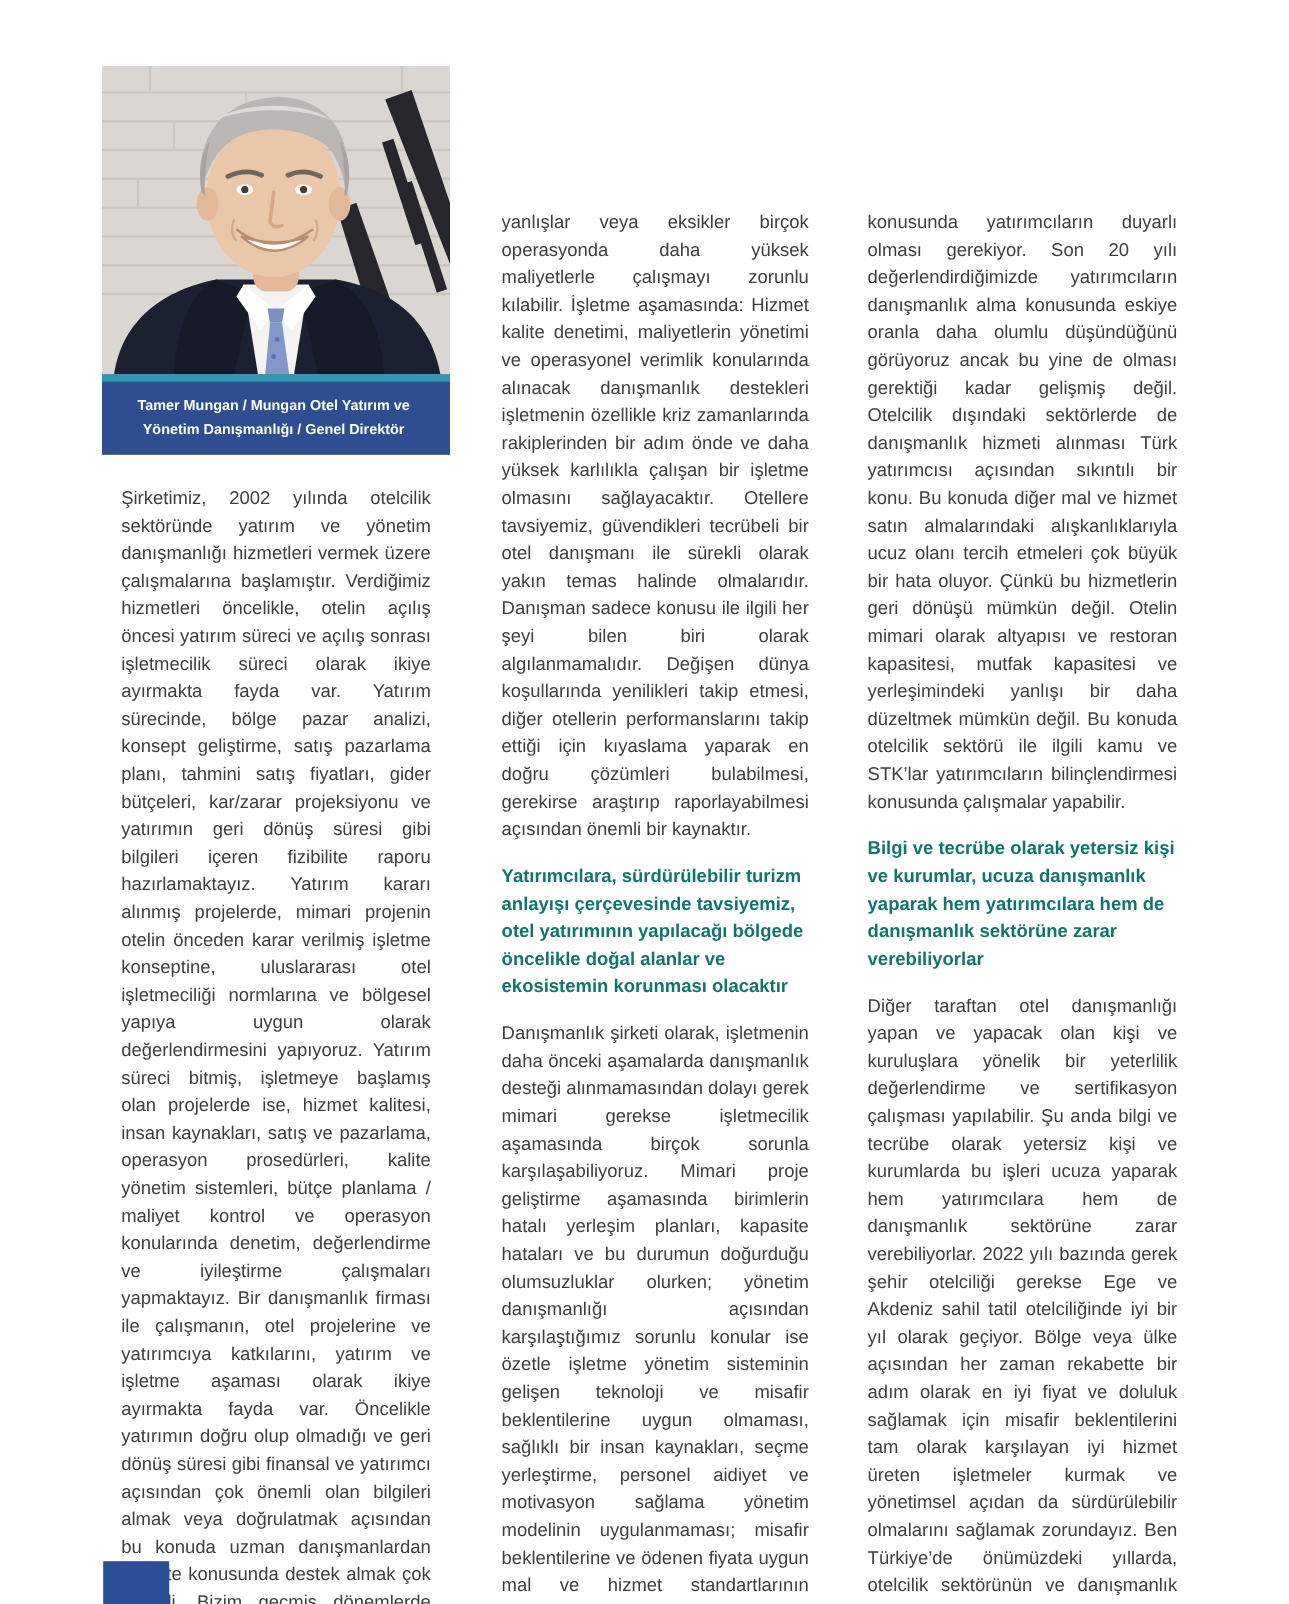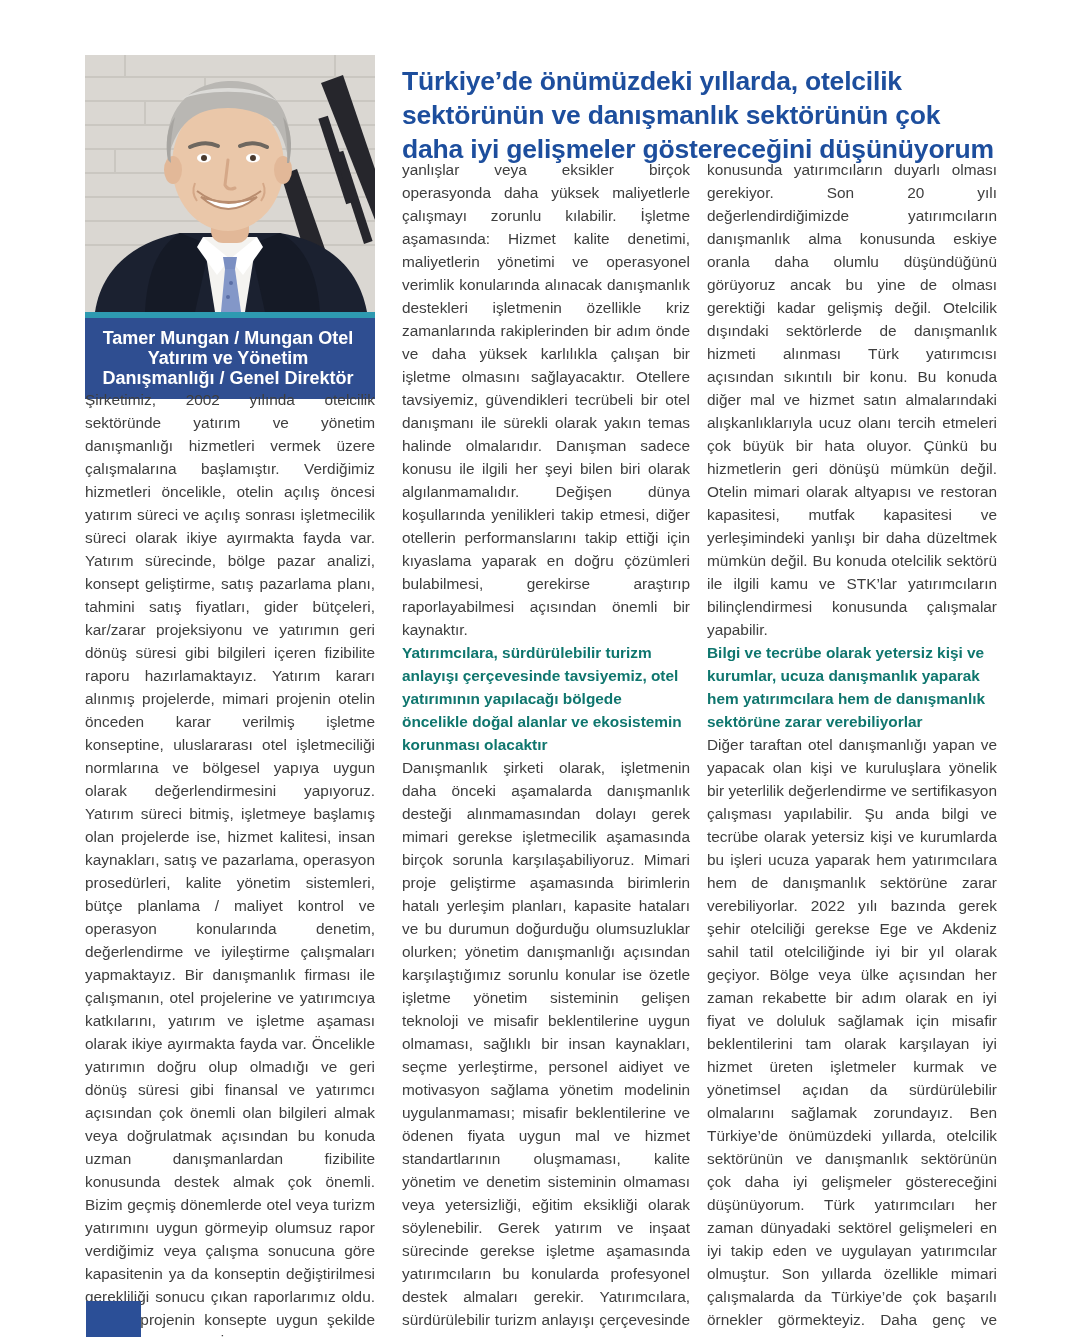--- a/index.html
+++ b/index.html
@@ -14,38 +14,38 @@
   .photo{
     position:absolute;left:85px;top:55px;width:290px;height:257px;
     overflow:hidden;background:#d9d6d1;
   }
   .photo svg{display:block;width:100%;height:100%;}
 
   
   .caption{
     position:absolute;left:85px;top:312px;width:290px;box-sizing:border-box;
     background:#2f4e91;border-top:6px solid #2e9ab1;
-    color:#ffffff;font-weight:bold;font-size:18px;line-height:20px;
+    color:#ffffff;font-weight:bold;font-size:12px;line-height:20px;
     text-align:center;padding:10px 14px 11px 10px;
   }
 
   
   .headline{
     position:absolute;left:402px;top:46px;width:600px;
     color:#1d4e9d;font-weight:bold;font-size:26.5px;line-height:34px;
     letter-spacing:-0.2px;
   }
 
   
   .col{
     position:absolute;width:290px;
     color:#3e3e3e;font-size:15.4px;line-height:23px;
     text-align:justify;text-justify:inter-word;
   }
-  .col p{margin:0;}
+  .col p{margin:16px;}
   #col-left{left:85px;top:388px;}
   #col-mid{left:402px;top:158px;width:288px;}
   #col-right{left:707px;top:158px;}
 
   .subhead{
     color:#0f766e;font-weight:bold;text-align:left;
     margin:21px 0 2px 0;line-height:23px;
   }
 
   
@@ -127,21 +127,20 @@
       <path d="M116 142 Q143 166 172 142 Q145 152 116 142 Z" fill="#ffffff" stroke="#b98d6f" stroke-width="2"></path>
       <path d="M112 136 Q143 160 176 136" stroke="#b98d6f" stroke-width="2" fill="none"></path>
 
       <path d="M110 128 Q106 138 112 146" stroke="#d5a888" stroke-width="2" fill="none"></path>
       <path d="M178 128 Q182 138 176 146" stroke="#d5a888" stroke-width="2" fill="none"></path>
     </svg>
   </div>
 
   <div class="caption">Tamer Mungan / Mungan Otel Yatırım ve Yönetim Danışmanlığı / Genel Direktör</div>
 
-  <h1 class="headline">Türkiye’de önümüzdeki yıllarda, otelcilik sektörünün ve danışmanlık sektörünün çok daha iyi gelişmeler göstereceğini düşünüyorum</h1>
 
   <div class="col" id="col-left">
     <p>Şirketimiz, 2002 yılında otelcilik sektöründe yatırım ve yönetim danışmanlığı hizmetleri vermek üzere çalışmalarına başlamıştır. Verdiğimiz hizmetleri öncelikle, otelin açılış öncesi yatırım süreci ve açılış sonrası işletmecilik süreci olarak ikiye ayırmakta fayda var. Yatırım sürecinde, bölge pazar analizi, konsept geliştirme, satış pazarlama planı, tahmini satış fiyatları, gider bütçeleri, kar/zarar projeksiyonu ve yatırımın geri dönüş süresi gibi bilgileri içeren fizibilite raporu hazırlamaktayız. Yatırım kararı alınmış projelerde, mimari projenin otelin önceden karar verilmiş işletme konseptine, uluslararası otel işletmeciliği normlarına ve bölgesel yapıya uygun olarak değerlendirmesini yapıyoruz. Yatırım süreci bitmiş, işletmeye başlamış olan projelerde ise, hizmet kalitesi, insan kaynakları, satış ve pazarlama, operasyon prosedürleri, kalite yönetim sistemleri, bütçe planlama / maliyet kontrol ve operasyon konularında denetim, değerlendirme ve iyileştirme çalışmaları yapmaktayız. Bir danışmanlık firması ile çalışmanın, otel projelerine ve yatırımcıya katkılarını, yatırım ve işletme aşaması olarak ikiye ayırmakta fayda var. Öncelikle yatırımın doğru olup olmadığı ve geri dönüş süresi gibi finansal ve yatırımcı açısından çok önemli olan bilgileri almak veya doğrulatmak açısından bu konuda uzman danışmanlardan fizibilite konusunda destek almak çok önemli. Bizim geçmiş dönemlerde otel veya turizm yatırımını uygun görmeyip olumsuz rapor verdiğimiz veya çalışma sonucuna göre kapasitenin ya da konseptin değiştirilmesi gerekliliği sonucu çıkan raporlarımız oldu. Mimari projenin konsepte uygun şekilde geliştirilmemesi; İşletmelerde misafir memnuniyetsizliği, maliyetlerin yükselmesi, pazarlama sorunları, işletmenin istenilen fiyata satılamaması gibi çözülmesi çok zor veya maliyetli olabilecek finansal sonuçlar doğurabilir. Ayrıca yine mimari projedeki</p>
   </div>
 
   <div class="col" id="col-mid">
     <p>yanlışlar veya eksikler birçok operasyonda daha yüksek maliyetlerle çalışmayı zorunlu kılabilir. İşletme aşamasında: Hizmet kalite denetimi, maliyetlerin yönetimi ve operasyonel verimlik konularında alınacak danışmanlık destekleri işletmenin özellikle kriz zamanlarında rakiplerinden bir adım önde ve daha yüksek karlılıkla çalışan bir işletme olmasını sağlayacaktır. Otellere tavsiyemiz, güvendikleri tecrübeli bir otel danışmanı ile sürekli olarak yakın temas halinde olmalarıdır. Danışman sadece konusu ile ilgili her şeyi bilen biri olarak algılanmamalıdır. Değişen dünya koşullarında yenilikleri takip etmesi, diğer otellerin performanslarını takip ettiği için kıyaslama yaparak en doğru çözümleri bulabilmesi, gerekirse araştırıp raporlayabilmesi açısından önemli bir kaynaktır.</p>
     <p class="subhead">Yatırımcılara, sürdürülebilir turizm anlayışı çerçevesinde tavsiyemiz, otel yatırımının yapılacağı bölgede öncelikle doğal alanlar ve ekosistemin korunması olacaktır</p>
     <p>Danışmanlık şirketi olarak, işletmenin daha önceki aşamalarda danışmanlık desteği alınmamasından dolayı gerek mimari gerekse işletmecilik aşamasında birçok sorunla karşılaşabiliyoruz. Mimari proje geliştirme aşamasında birimlerin hatalı yerleşim planları, kapasite hataları ve bu durumun doğurduğu olumsuzluklar olurken; yönetim danışmanlığı açısından karşılaştığımız sorunlu konular ise özetle işletme yönetim sisteminin gelişen teknoloji ve misafir beklentilerine uygun olmaması, sağlıklı bir insan kaynakları, seçme yerleştirme, personel aidiyet ve motivasyon sağlama yönetim modelinin uygulanmaması; misafir beklentilerine ve ödenen fiyata uygun mal ve hizmet standartlarının oluşmaması, kalite yönetim ve denetim sisteminin olmaması veya yetersizliği, eğitim eksikliği olarak söylenebilir. Gerek yatırım ve inşaat sürecinde gerekse işletme aşamasında yatırımcıların bu konularda profesyonel destek almaları gerekir. Yatırımcılara, sürdürülebilir turizm anlayışı çerçevesinde tavsiyemiz, otel yatırımının yapılacağı bölgede öncelikle doğal alanlar ve ekosistemin korunması olacaktır. Bunların dışında bölgesel ekonomi, yerel ve kültürel mirasın korunması ve bölge halkı ile misafirlerin yaşam kalitelerinin artması</p>
   </div>

